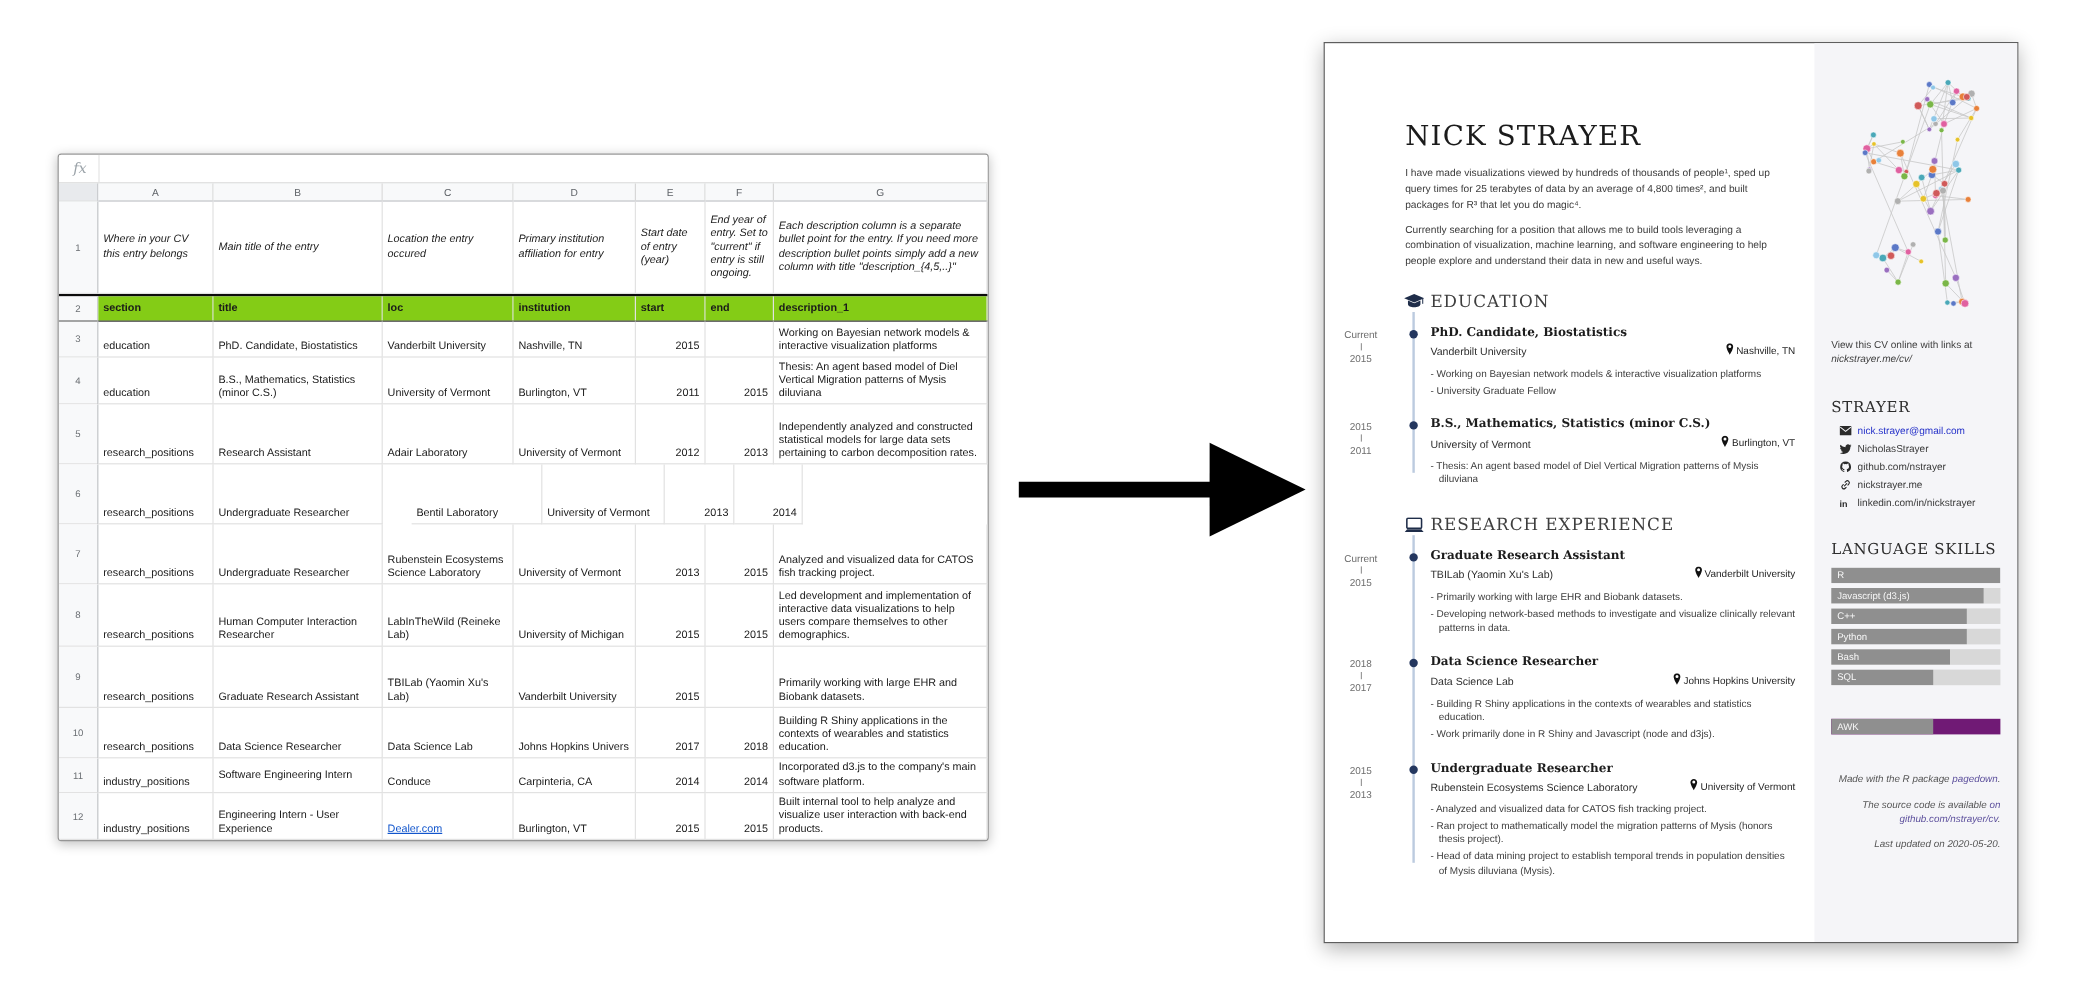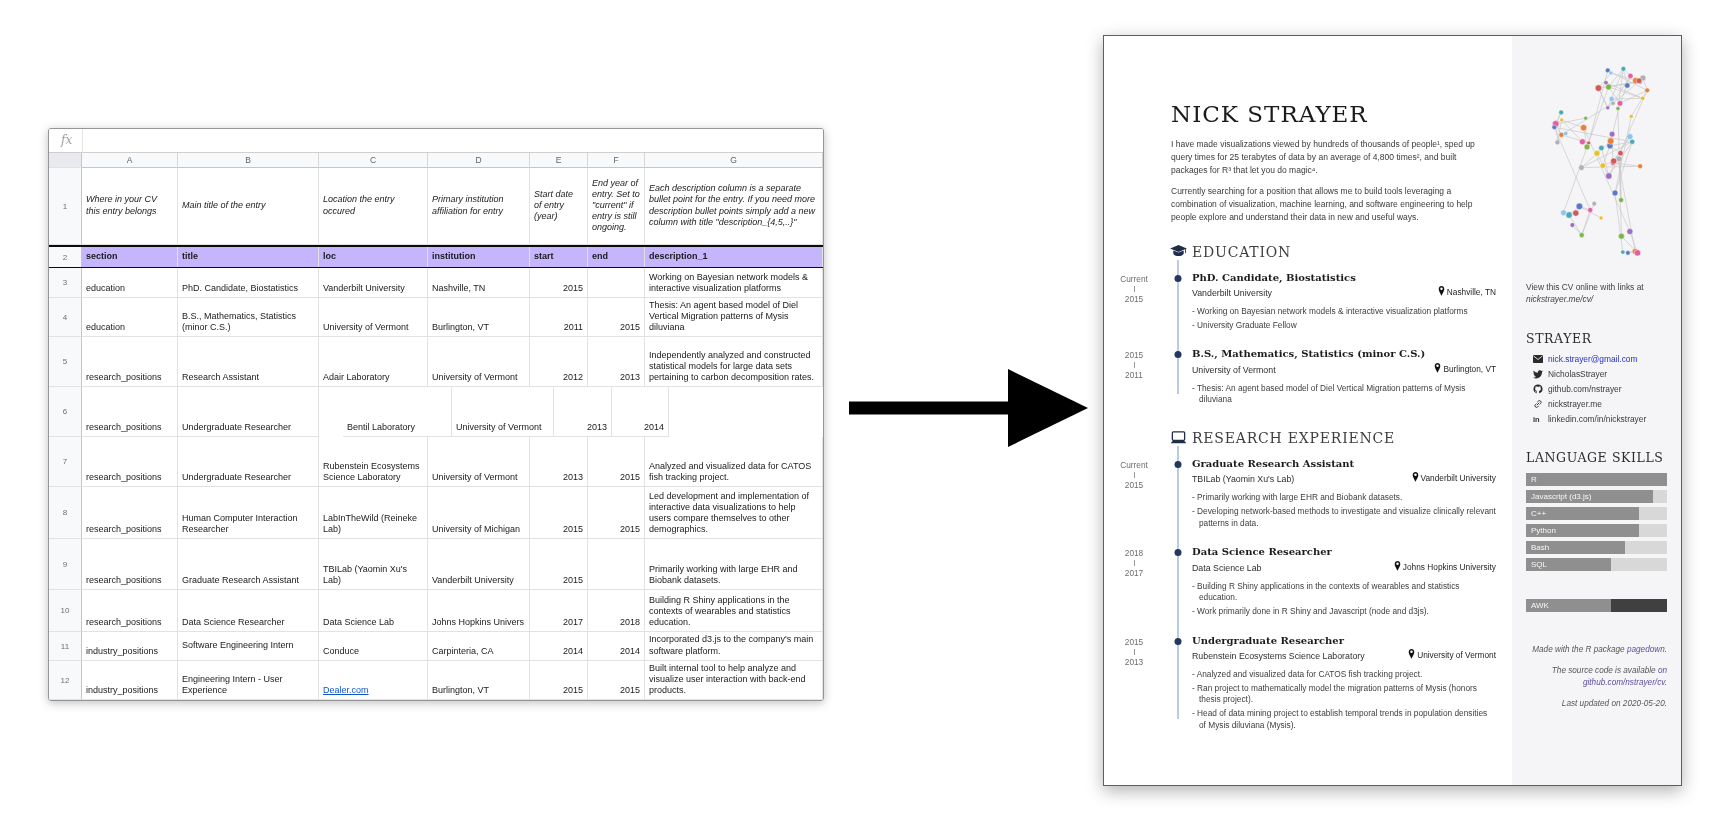--- a/index.html
+++ b/index.html
@@ -20,21 +20,21 @@
   .s-corner{background:#e8eaed;}
   .s-colhdr{height:15px;background:#f8f9fa;}
   .s-colcell{box-sizing:border-box;border-right:1px solid #d7d7d7;border-bottom:1px solid #c3c6c9;
          display:flex;align-items:center;justify-content:center;color:#5f6368;font-size:8.5px;background:#f8f9fa;}
   .s-cell{box-sizing:border-box;border-right:1px solid #e2e2e2;border-bottom:1px solid #e2e2e2;
          padding:2px 4px 3px;font-size:9px;color:#1a1a1a;line-height:1.24;
          display:flex;align-items:flex-end;}
   .s-cell>span{display:block;width:100%;}
   .row-note .s-cell{align-items:center;font-style:italic;color:#222;}
   .row-fields{border-top:2px solid #0c0c0c;border-bottom:1px solid #0c0c0c;}
-  .row-fields .s-cell{background:#c4b5fd;font-weight:bold;align-items:center;border-bottom:none;}
+  .row-fields .s-cell{background:#84cc16;font-weight:bold;align-items:center;border-bottom:none;}
   .row-fields .s-num{border-bottom:none;}
   .cell-r{justify-content:flex-end;}
   .cell-r>span{text-align:right;}
   .dealer{color:#1155cc;text-decoration:underline;}
 
   
   .arrow{position:absolute;left:845px;top:360px;}
 
   
   .cv-page{position:absolute;left:1103px;top:35px;width:579px;height:751px;background:#fff;
@@ -791,21 +791,21 @@
           <div class="bar" style="background: rgb(216, 216, 216);">
             <div class="fill" style="width: 70%; background: rgb(143, 143, 143);">
               <span>Bash</span>
             </div>
           </div>
           <div class="bar" style="background: rgb(216, 216, 216);">
             <div class="fill" style="width: 60%; background: rgb(143, 143, 143);">
               <span>SQL</span>
             </div>
           </div>
-          <div class="bar" style="background: #404040; margin-top: 28px;">
+          <div class="bar" style="background: #701a75; margin-top: 28px;">
             <div class="fill" style="width: 60%; background: rgb(143, 143, 143);">
               <span>AWK</span>
             </div>
           </div>
         </div>
 
       <div class="cv-footer">
         <p><span>Made with the R package </span><a class="flink" id="flink-pagedown" style="color: rgb(92, 79, 156);">pagedown</a><span>.</span></p>
         <p><span>The source code is available </span><a class="flink" id="flink-source" style="color: rgb(92, 79, 156);">on github.com/nstrayer/cv</a><span>.</span></p>
         <p>Last updated on 2020-05-20.</p>

